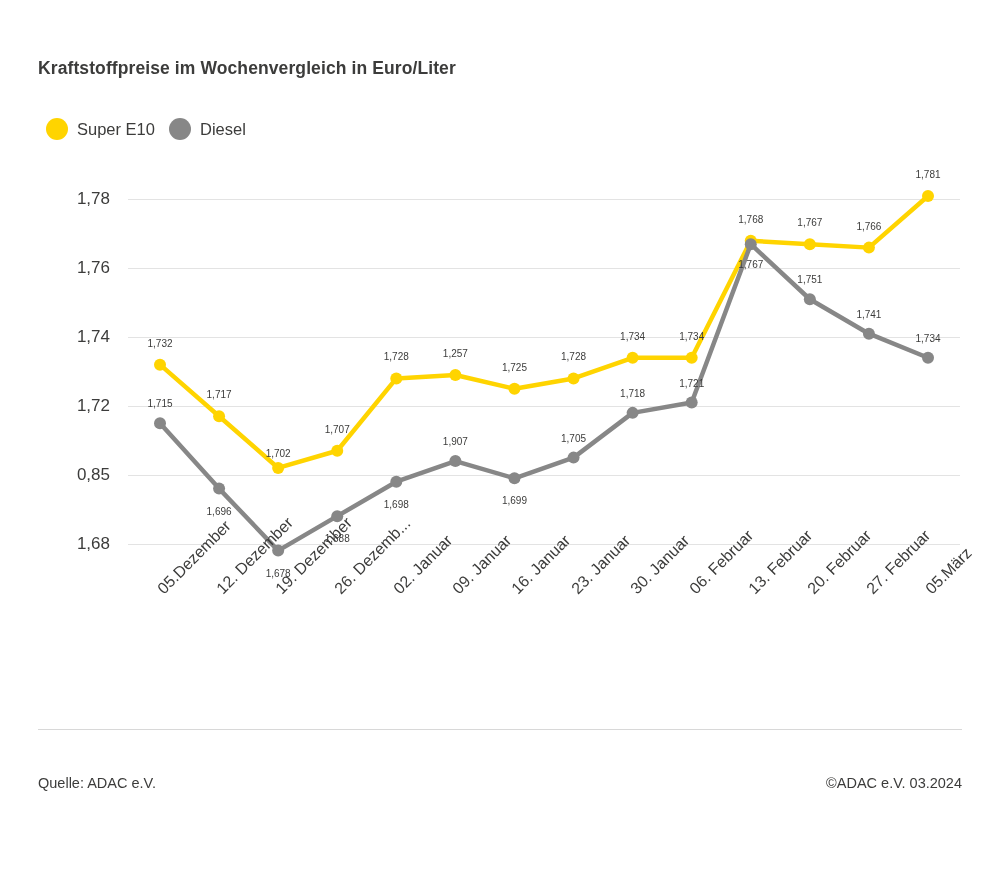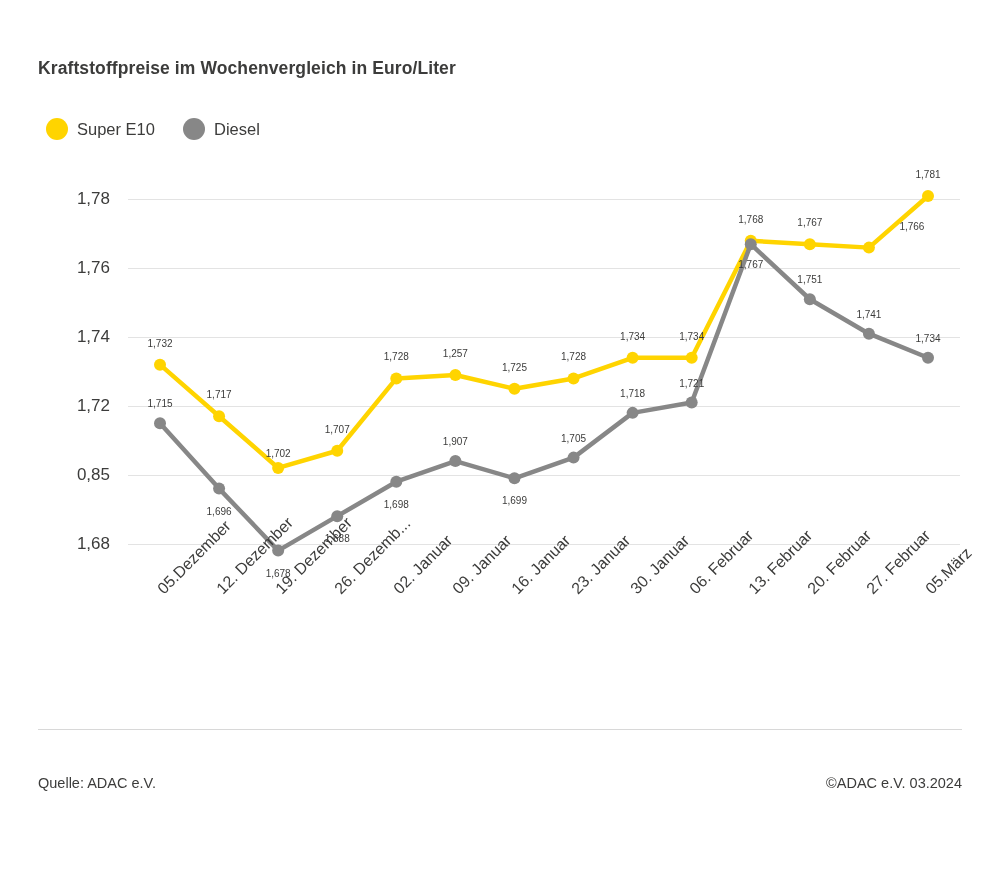--- a/index.html
+++ b/index.html
@@ -29,21 +29,20 @@
     color: #3c3c3b;
     letter-spacing: 0.1px;
     margin-top: 12px;
   }
   .legend {
     position: absolute;
     left: 38px;
     top: 118px;
     display: flex;
     align-items: flex-start;
-    gap: 14px;
     padding-left: 8px;
   }
   .legend-item {
     display: flex;
     align-items: center;
     gap: 9px;
     margin-right: 14px;
   }
   .legend-dot {
     width: 22px;
@@ -219,21 +218,21 @@
           <div class="pt-label" style="left: 150.154px; top: 288px;">1,702</div>
           <div class="pt-label" style="left: 209.231px; top: 263.738px;">1,707</div>
           <div class="pt-label" style="left: 268.308px; top: 191.443px;">1,728</div>
           <div class="pt-label" style="left: 327.385px; top: 188px;">1,257</div>
           <div class="pt-label" style="left: 386.462px; top: 201.77px;">1,725</div>
           <div class="pt-label" style="left: 445.538px; top: 191.443px;">1,728</div>
           <div class="pt-label" style="left: 504.615px; top: 170.787px;">1,734</div>
           <div class="pt-label" style="left: 563.692px; top: 170.787px;">1,734</div>
           <div class="pt-label" style="left: 622.769px; top: 53.7377px;">1,768</div>
           <div class="pt-label" style="left: 681.846px; top: 57.1803px;">1,767</div>
-          <div class="pt-label" style="left: 740.923px; top: 60.623px; margin-left: 43px;">1,766</div>
+          <div class="pt-label" style="left: 740.923px; top: 60.623px;">1,766</div>
           <div class="pt-label" style="left: 800px; top: 8.98361px;">1,781</div>
           <div class="pt-label" style="left: 32px; top: 238.197px;">1,715</div>
           <div class="pt-label" style="left: 91.0769px; top: 345.607px;">1,696</div>
           <div class="pt-label" style="left: 150.154px; top: 407.574px;">1,678</div>
           <div class="pt-label" style="left: 209.231px; top: 373.148px;">1,688</div>
           <div class="pt-label" style="left: 268.308px; top: 338.721px;">1,698</div>
           <div class="pt-label" style="left: 327.385px; top: 276.066px;">1,907</div>
           <div class="pt-label" style="left: 386.462px; top: 335.279px;">1,699</div>
           <div class="pt-label" style="left: 445.538px; top: 272.623px;">1,705</div>
           <div class="pt-label" style="left: 504.615px; top: 227.869px;">1,718</div>

